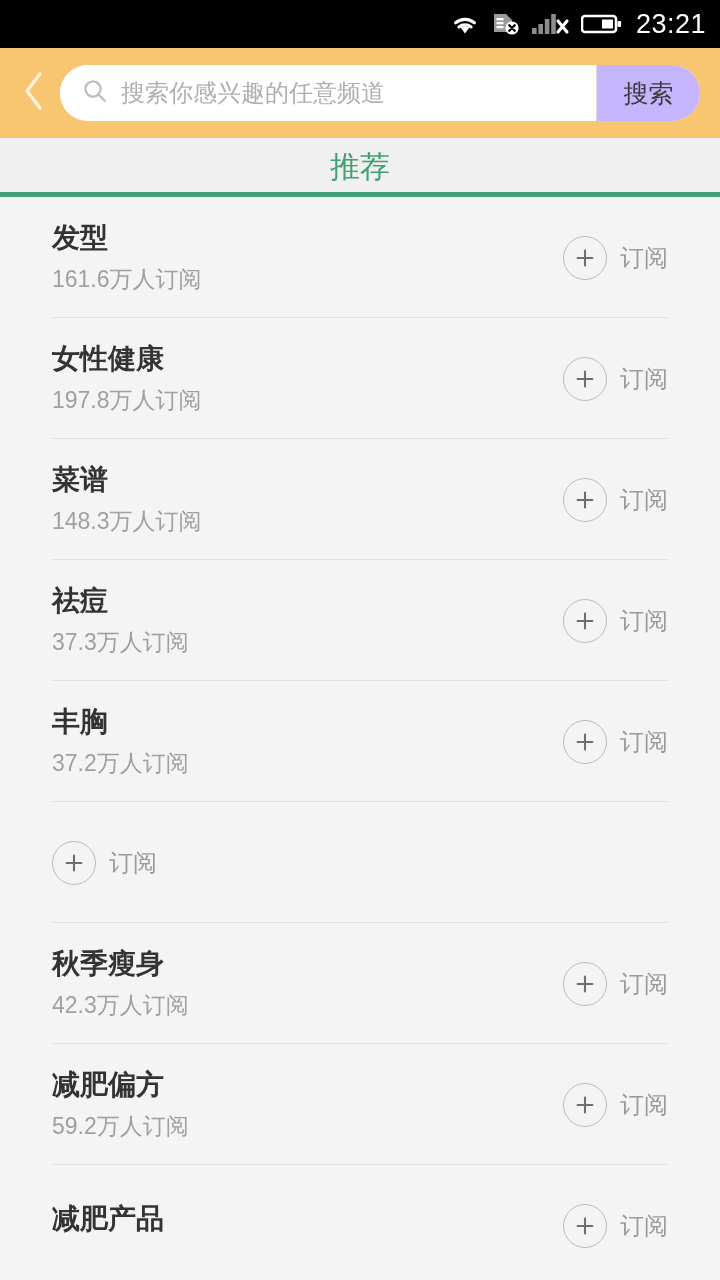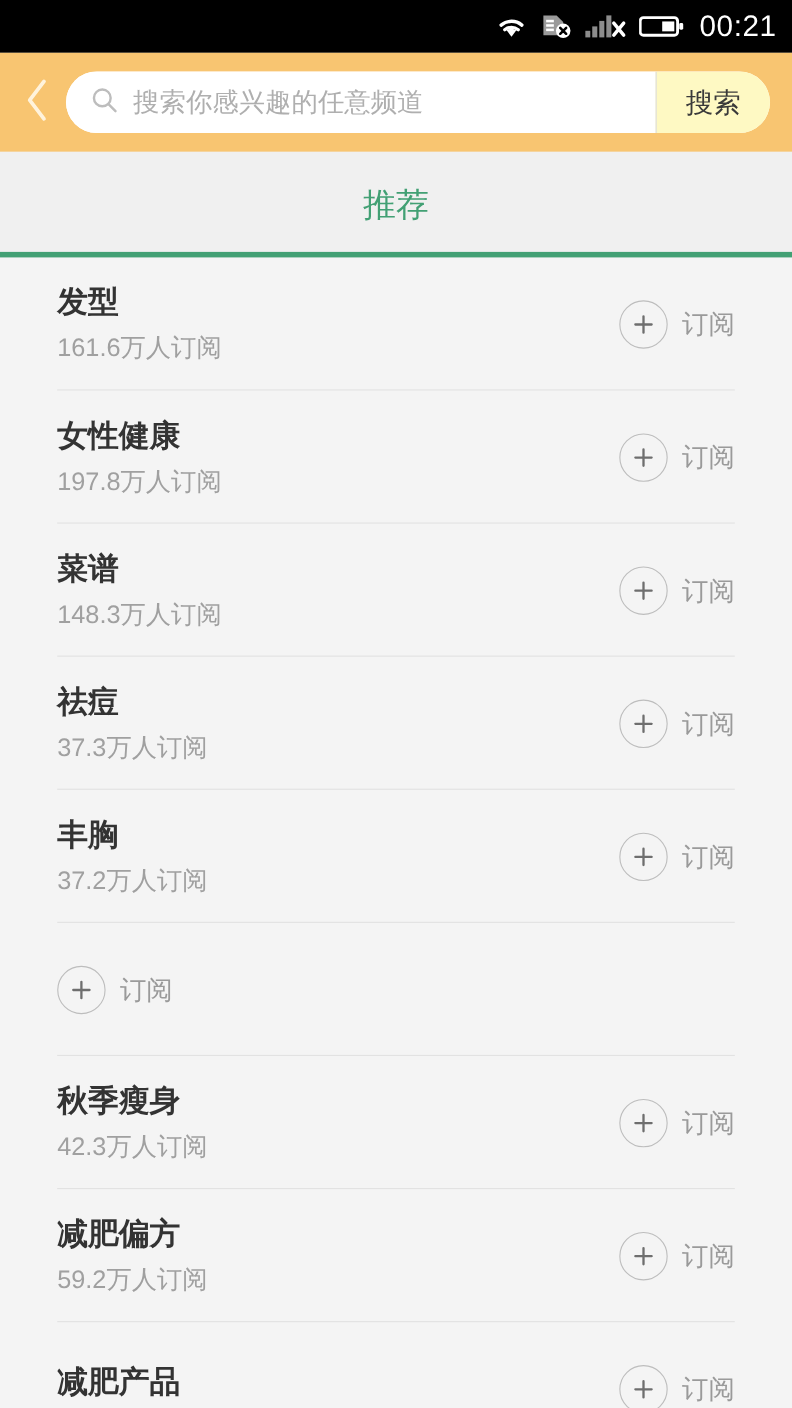--- a/index.html
+++ b/index.html
@@ -34,28 +34,28 @@
     display:flex; align-items:center; overflow:hidden;
   }
   .search-field{
     flex:1 1 auto; display:flex; align-items:center; gap:13px;
     padding-left:22px; height:100%; background:#fff;
   }
   .search-placeholder{
     color:#AFAFAF; font-size:24px; white-space:nowrap;
   }
   .search-go{
-    flex:0 0 auto; width:104px; height:100%; background:#fef9c3;
+    flex:0 0 auto; width:104px; height:100%; background:#c4b5fd;
     border-left:1px solid #DDD; display:flex; align-items:center;
     justify-content:center; color:#3A3A3A; font-size:25px;
   }
 
   
   .tabbar{
-    height:96px; background:#F0F0F0; display:flex; align-items:center;
+    height:59px; background:#F0F0F0; display:flex; align-items:center;
     justify-content:center; position:relative;
   }
   .tab-label{
     color:#42A074; font-size:30px;
   }
   .tab-underline{
     position:absolute; left:0; right:0; bottom:0; height:5px;
     background:#42A074;
   }
 
@@ -116,21 +116,21 @@
       <path d="M26 10 L35 21 M35 10 L26 21" stroke="#fff" stroke-width="3.1" stroke-linecap="round"></path>
     </svg>
   </span>
   <span class="sb-icon">
     <svg width="42" height="24" viewBox="0 0 42 24">
       <rect x="1" y="4" width="34" height="16" rx="3" fill="none" stroke="#fff" stroke-width="2.6"></rect>
       <rect x="36.5" y="9" width="3.6" height="6" rx="1.3" fill="#fff"></rect>
       <rect x="21" y="7.5" width="11" height="9" fill="#fff"></rect>
     </svg>
   </span>
-  <span class="sb-time">00:21</span>
+  <span class="sb-time">23:21</span>
 </div>
 
 <div class="header">
   <div class="back-btn">
     <span>
       <svg width="24" height="42" viewBox="0 0 24 42">
         <path d="M18 4 L5 21 L18 38" stroke="#FFF3DC" stroke-width="3.4" fill="none" stroke-linecap="round" stroke-linejoin="round"></path>
       </svg>
     </span>
   </div>

